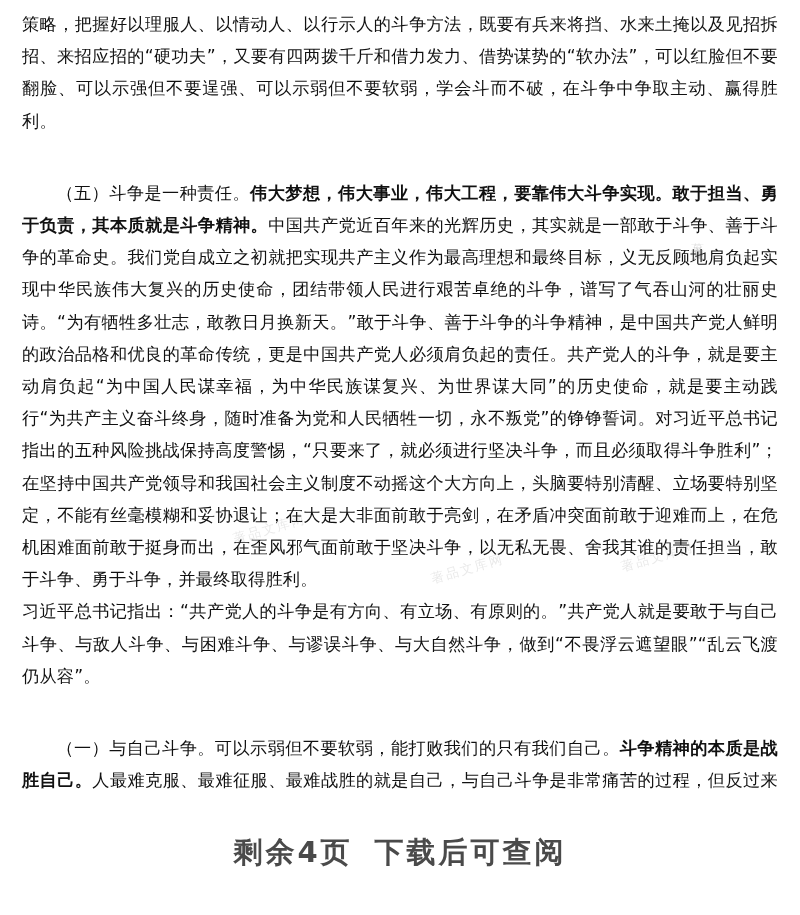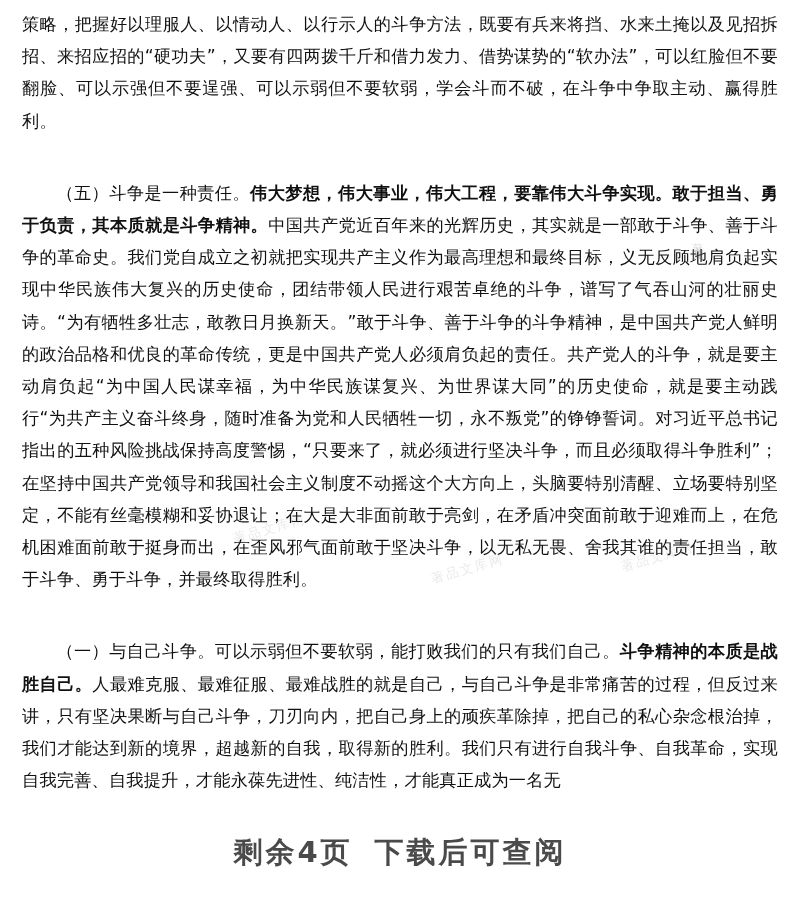--- a/index.html
+++ b/index.html
@@ -90,20 +90,21 @@
 
 <div class="page">
 
   <div class="doc-body">
 
     <p class="para"><span>策略，把握好以理服人、以情动人、以行示人的斗争方法，既要有兵来将挡、水来土掩以及见招拆招、来招应招的“硬功夫”，又要有四两拨千斤和借力发力、借势谋势的“软办法”，可以红脸但不要翻脸、可以示强但不要逞强、可以示弱但不要软弱，学会斗而不破，在斗争中争取主动、赢得胜利。</span></p>
 
     <p class="para indent"><span>（五）斗争是一种责任。</span><span class="b">伟大梦想，伟大事业，伟大工程，要靠伟大斗争实现。敢于担当、勇于负责，其本质就是斗争精神。</span><span>中国共产党近百年来的光辉历史，其实就是一部敢于斗争、善于斗争的革命史。我们党自成立之初就把实现共产主义作为最高理想和最终目标，义无反顾地肩负起实现中华民族伟大复兴的历史使命，团结带领人民进行艰苦卓绝的斗争，谱写了气吞山河的壮丽史诗。“为有牺牲多壮志，敢教日月换新天。”敢于斗争、善于斗争的斗争精神，是中国共产党人鲜明的政治品格和优良的革命传统，更是中国共产党人必须肩负起的责任。共产党人的斗争，就是要主动肩负起“为中国人民谋幸福，为中华民族谋复兴、为世界谋大同”的历史使命，就是要主动践行“为共产主义奋斗终身，随时准备为党和人民牺牲一切，永不叛党”的铮铮誓词。对习近平总书记指出的五种风险挑战保持高度警惕，“只要来了，就必须进行坚决斗争，而且必须取得斗争胜利”；在坚持中国共产党领导和我国社会主义制度不动摇这个大方向上，头脑要特别清醒、立场要特别坚定，不能有丝毫模糊和妥协退让；在大是大非面前敢于亮剑，在矛盾冲突面前敢于迎难而上，在危机困难面前敢于挺身而出，在歪风邪气面前敢于坚决斗争，以无私无畏、舍我其谁的责任担当，敢于斗争、勇于斗争，并最终取得胜利。</span></p>
 
 
+    <p class="para"><span>习近平总书记指出：“共产党人的斗争是有方向、有立场、有原则的。”共产党人就是要敢于与自己斗争、与敌人斗争、与困难斗争、与谬误斗争、与大自然斗争，做到“不畏浮云遮望眼”“乱云飞渡仍从容”。</span></p>
 
     <p class="para indent"><span>（一）与自己斗争。可以示弱但不要软弱，能打败我们的只有我们自己。</span><span class="b">斗争精神的本质是战胜自己。</span><span>人最难克服、最难征服、最难战胜的就是自己，与自己斗争是非常痛苦的过程，但反过来讲，只有坚决果断与自己斗争，刀刃向内，把自己身上的顽疾革除掉，把自己的私心杂念根治掉，我们才能达到新的境界，超越新的自我，取得新的胜利。我们只有进行自我斗争、自我革命，实现自我完善、自我提升，才能永葆先进性、纯洁性，才能真正成为一名无</span></p>
 
   </div>
 
   <span class="wm wm-v wm1">著品文库网</span>
   <span class="wm wm2">著品文库网</span>
   <span class="wm wm3">著品文库网</span>
   <span class="wm wm4">著品文库网</span>
 

